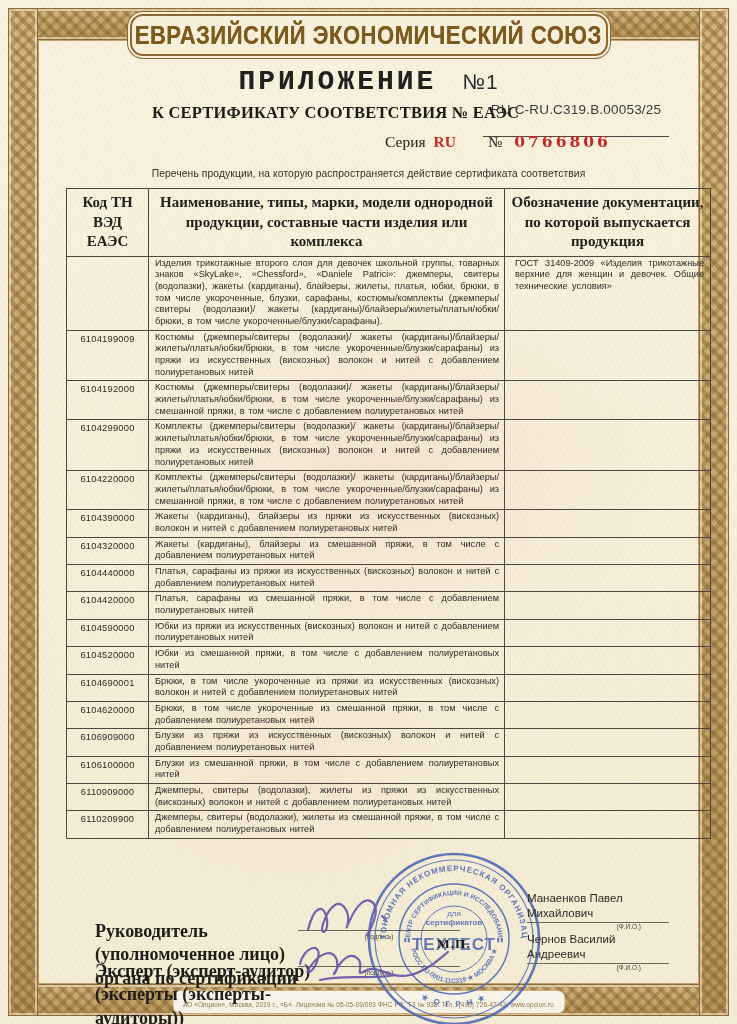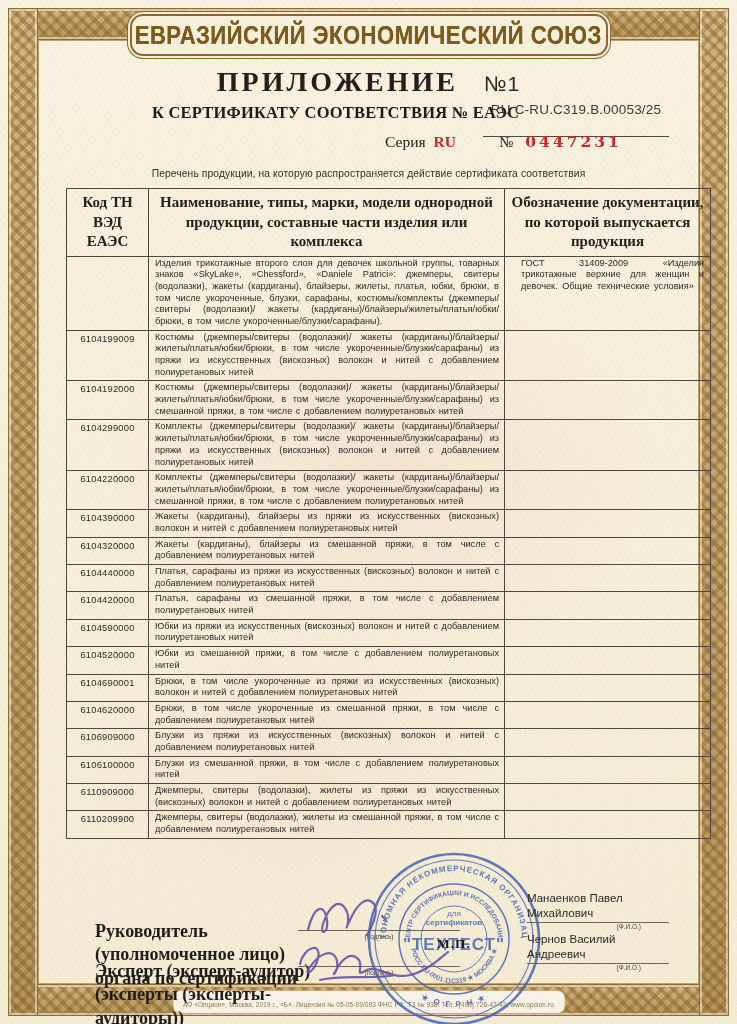--- a/index.html
+++ b/index.html
@@ -33,46 +33,46 @@
     position:absolute;z-index:5;top:14px;left:50%;transform:translateX(-50%);
     width:474px;height:38px;background:#f6efd9;border:2px solid #8a6830;border-radius:13px;
     box-shadow:0 0 0 2px #f6efd9, 0 0 0 3px #8a6830;
     display:flex;align-items:center;justify-content:center;
   }
   .title-box span{
     font-weight:bold;font-size:23px;color:#7d5a1d;letter-spacing:.5px;
     transform:scale(.96,1.12);white-space:nowrap;text-shadow:0 0 .6px #7d5a1d;
   }
   .doc-title-row{position:absolute;top:66px;left:0;width:737px;text-align:center;z-index:4;}
-  .doc-title{font-family:Liberation Serif, serif;font-weight:bold;font-size:28px;letter-spacing:3px;color:#22201c;}
+  .doc-title{font-family:Liberation Mono, monospace;font-weight:bold;font-size:28px;letter-spacing:3px;color:#22201c;}
   .doc-no{font-family:"Liberation Sans",sans-serif;font-size:21px;color:#2a2a2a;margin-left:26px;letter-spacing:1px;}
   .cert-line{position:absolute;top:103px;left:152px;z-index:4;font-family:"Liberation Serif",serif;font-weight:bold;font-size:16.5px;color:#1d1b17;letter-spacing:.2px;}
   .cert-no{position:absolute;top:102px;left:483px;width:186px;text-align:center;font-size:13.5px;color:#3a3a3a;border-bottom:1px solid #4a4a44;padding-bottom:19px;z-index:4;letter-spacing:.2px;}
   .series-row{position:absolute;top:132px;left:385px;z-index:4;font-family:"Liberation Serif",serif;font-size:15.5px;color:#22201c;display:flex;align-items:baseline;}
   .series-label{margin-right:8px;}
-  .series-val{color:#c22a27;font-weight:bold;margin-right:43px;}
+  .series-val{color:#c22a27;font-weight:bold;margin-right:32px;}
   .blank-no-sign{margin-right:12px;font-size:15px;}
   .blank-no{font-family:"DejaVu Serif",serif;color:#c22a27;font-weight:bold;letter-spacing:3px;font-size:15.5px;}
 
   .intro{position:absolute;top:168px;left:0;width:737px;text-align:center;font-size:10.3px;color:#33302a;z-index:4;letter-spacing:.1px;}
 
   
   table.products{
     position:absolute;top:188px;left:66px;width:611px;z-index:4;
     border-collapse:collapse;table-layout:fixed;
     font-size:9.2px;color:#2e2b26;
   }
   table.products th, table.products td{border:1px solid #4c4840;vertical-align:top;}
   table.products th{
     font-family:"Liberation Serif",serif;font-weight:bold;font-size:15px;
     padding:4px 6px;text-align:center;vertical-align:middle;line-height:1.3;color:#24221e;
   }
   td.c-code{width:69px;text-align:center;padding:2px 2px;font-size:9.4px;letter-spacing:.2px;}
   td.c-name{width:343px;text-align:justify;padding:1px 5px 2px 6px;line-height:1.27;word-spacing:1px;}
-  td.c-doc{width:193px;text-align:justify;padding:1px 6px 2px 16px;line-height:1.3;word-spacing:2px;}
+  td.c-doc{width:193px;text-align:justify;padding:1px 6px 2px 10px;line-height:1.3;word-spacing:2px;}
 
   
   .sig-label{position:absolute;z-index:4;font-family:"Liberation Serif",serif;font-weight:bold;font-size:18px;color:#1f1d19;line-height:1.3;margin-left:29px;}
   .lbl-head{left:66px;top:920px;width:232px;}
   .lbl-expert{left:66px;top:960px;width:250px;}
   .sig-line{position:absolute;z-index:4;border-bottom:1px solid #6b675e;}
   .line1{left:298px;top:930px;width:162px;}
   .line2{left:298px;top:966px;width:162px;}
   .sig-caption{position:absolute;z-index:4;font-size:6.5px;color:#4a463e;width:162px;text-align:center;}
   .cap1{left:298px;top:933px;}
@@ -115,21 +115,21 @@
     <span class="doc-title">ПРИЛОЖЕНИЕ</span><span class="doc-no">№1</span>
   </div>
 
   <div class="cert-line">К СЕРТИФИКАТУ СООТВЕТСТВИЯ № ЕАЭС</div>
   <div class="cert-no">RU C-RU.C319.B.00053/25</div>
 
   <div class="series-row">
     <span class="series-label">Серия</span>
     <span class="series-val">RU</span>
     <span class="blank-no-sign">№</span>
-    <span class="blank-no">0447231</span>
+    <span class="blank-no">0766806</span>
   </div>
 
   <div class="intro">Перечень продукции, на которую распространяется действие сертификата соответствия</div>
 
   <table class="products">
     <thead>
       <tr>
         <th style="width:69px;">Код ТН ВЭД ЕАЭС</th>
         <th style="width:343px;">Наименование, типы, марки, модели однородной продукции, составные части изделия или комплекса</th>
         <th style="width:193px;">Обозначение документации, по которой выпускается продукция</th>

